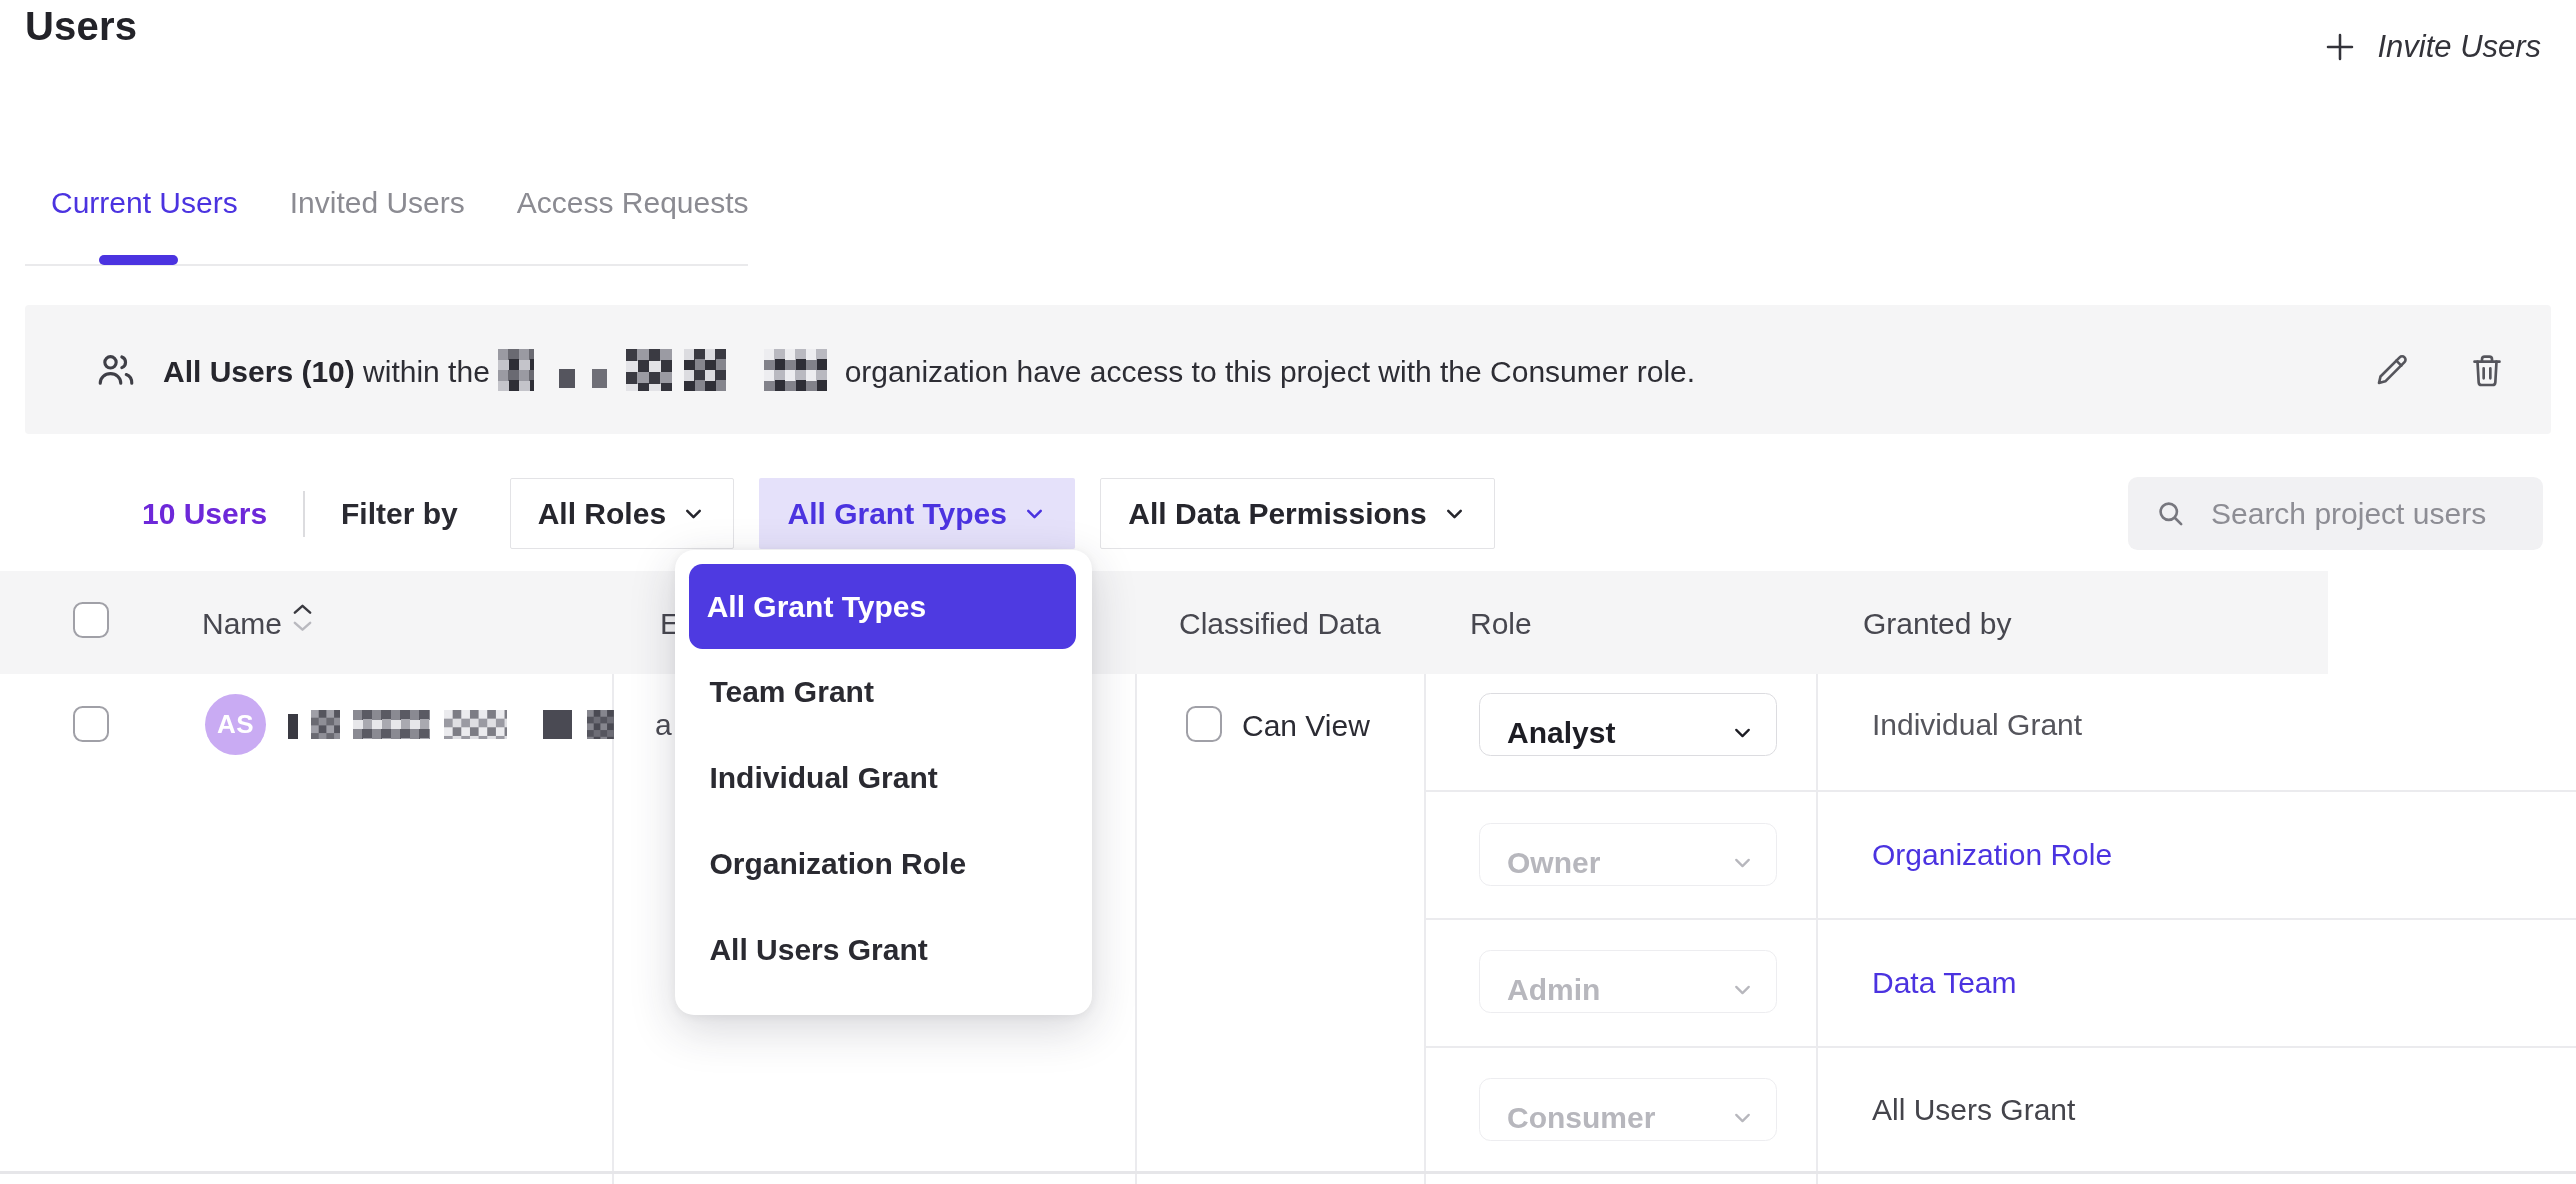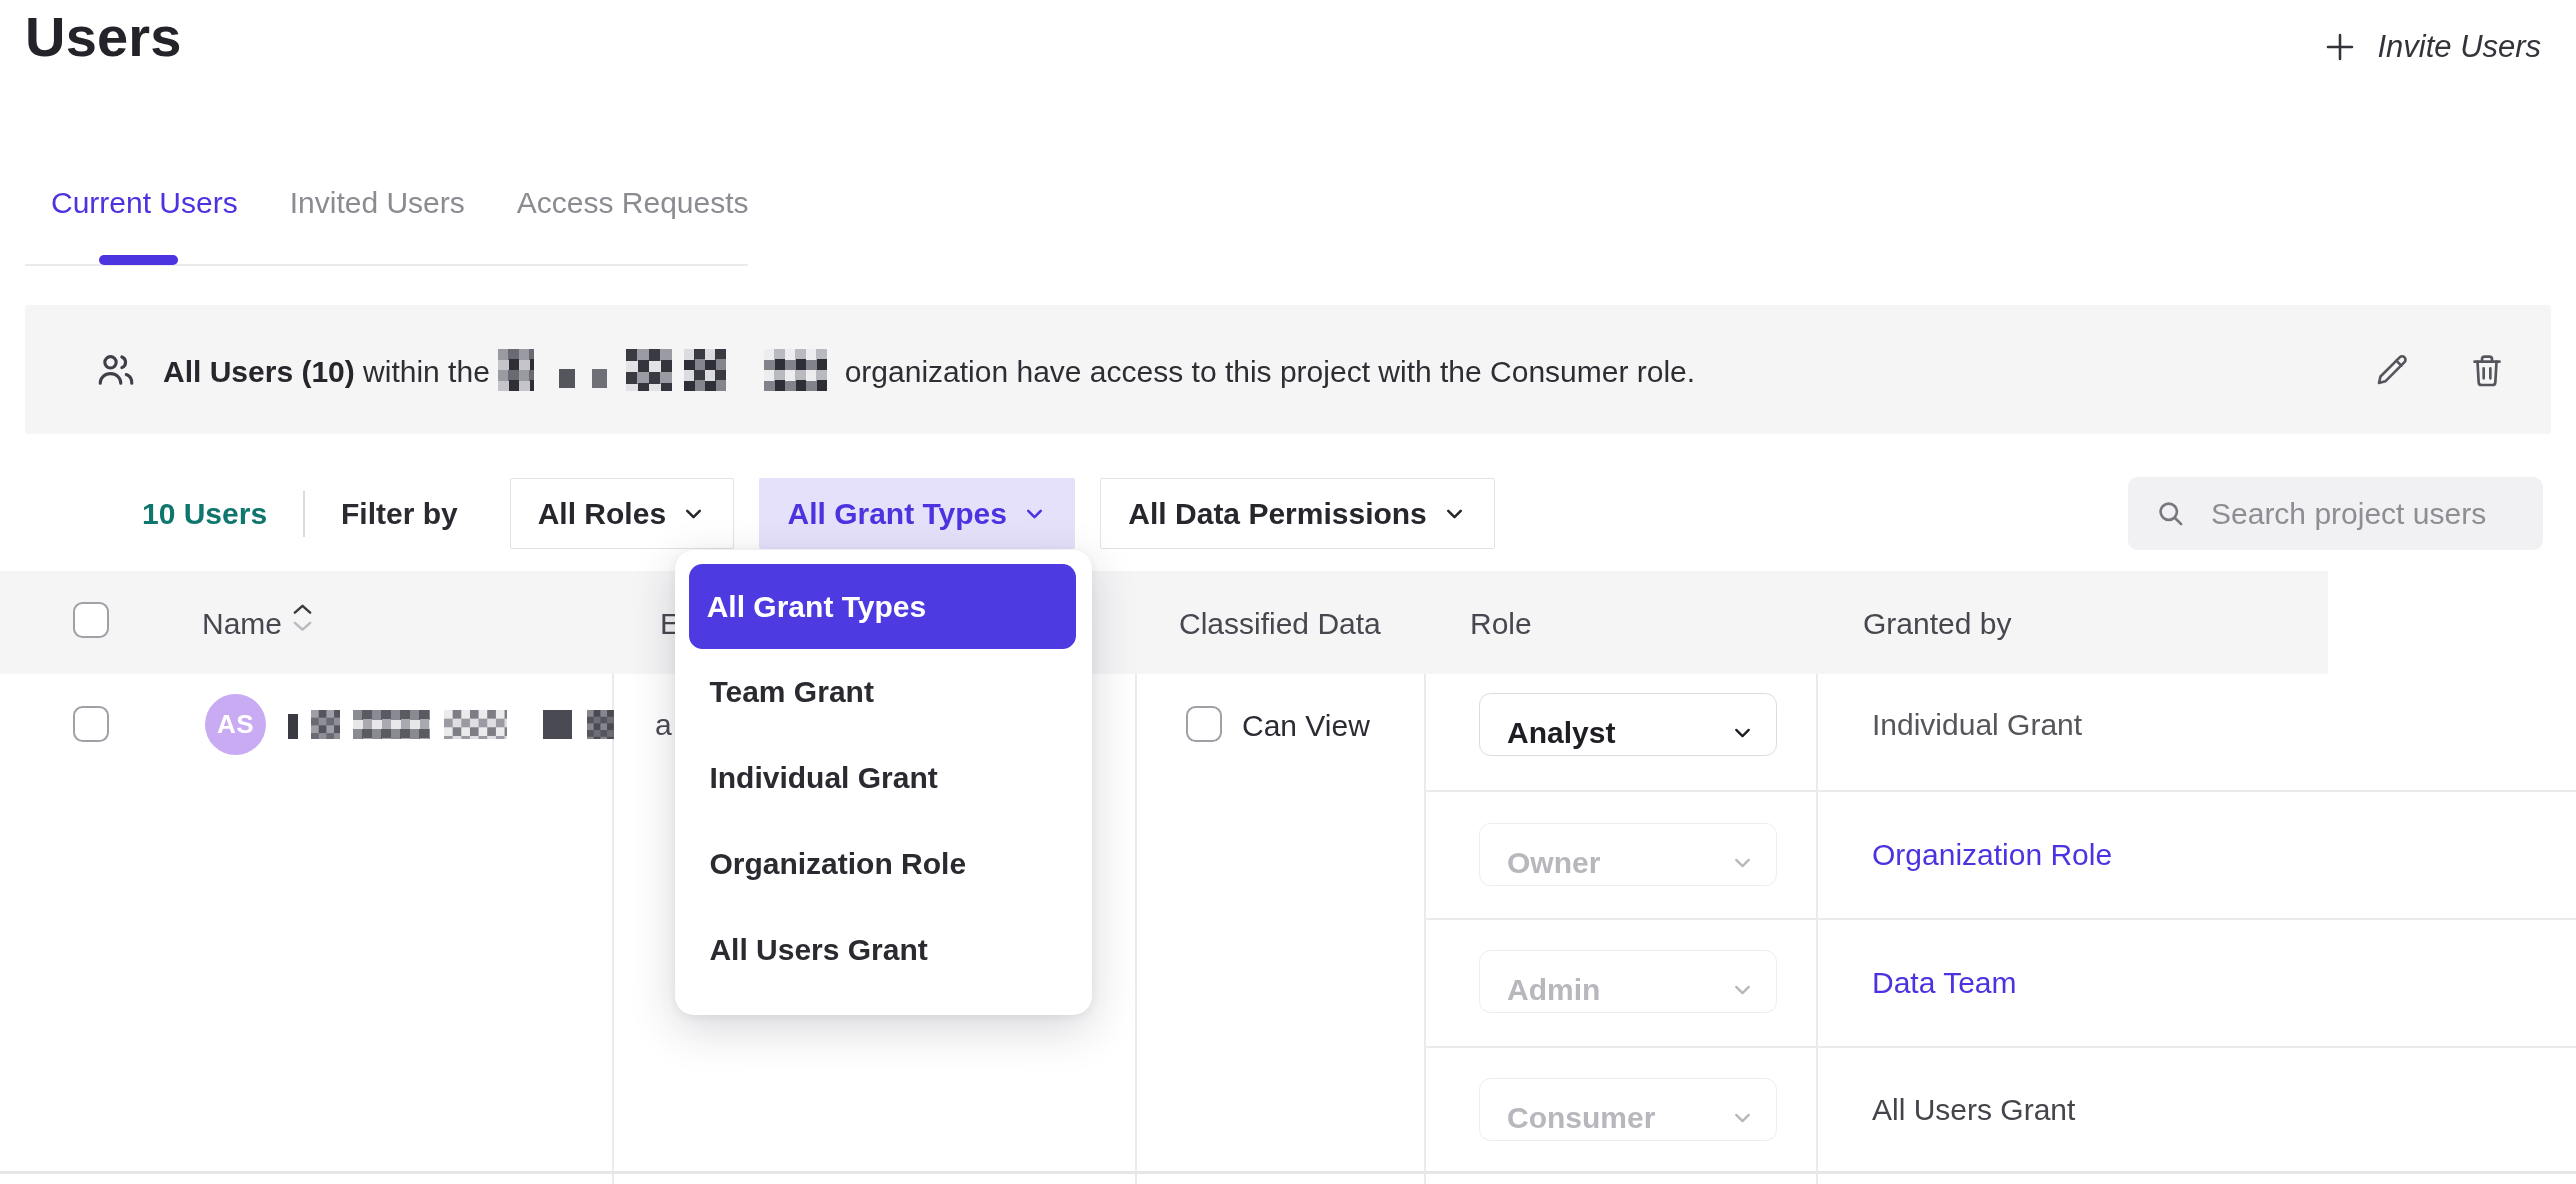--- a/index.html
+++ b/index.html
@@ -8,21 +8,21 @@
     --chip-active-bg:#e5e1fa;
     --avatar-bg:#c9abf3;
     --panel-bg:#f5f5f6;
   }
   html,body{margin:0;padding:0;}
   body{width:2576px;height:1184px;background:#ffffff;font-family:"Liberation Sans",sans-serif;color:#26262d;position:relative;overflow:hidden;}
   svg{display:block;}
   button{font-family:"Liberation Sans",sans-serif;}
 
   
-  .title{position:absolute;left:25px;top:3.8px;margin:0;font-size:56px;font-weight:700;color:#232329;letter-spacing:0.2px;}
+  .title{position:absolute;left:25px;top:3.8px;margin:0;font-size:40px;font-weight:700;color:#232329;letter-spacing:0.2px;}
   .invite{position:absolute;right:33px;top:21px;display:flex;align-items:center;gap:19px;background:none;border:none;padding:7.7px 1.9px;font-size:31px;font-weight:500;color:#33333a;cursor:pointer;font-style:italic;}
 
   
   .tabs{position:absolute;left:25px;top:173px;display:flex;justify-content:space-between;}
   .tab{font-size:30px;font-weight:500;color:#8b8b92;padding:13.4px 26px;cursor:pointer;white-space:nowrap;}
   .tab.active{color:var(--accent);}
   .tabs-underline{position:absolute;left:25px;top:264px;width:723px;height:1.9px;background:#eaeaec;}
   .tab-indicator{position:absolute;left:99px;top:255px;width:79px;height:9.6px;border-radius:5.8px;background:var(--accent);}
 
   
@@ -45,21 +45,21 @@
   .px-n{height:29px;}
   .px-n1{width:9.6px;background:#3a3a42;margin-right:13.4px;height:25px;align-self:flex-end;}
   .px-n2{width:29px;background:conic-gradient(#55555e 0 25%,#8f8f97 0 50%,#6a6a72 0 75%,#9f9fa7 0 100%);background-size:15.4px 15.4px;margin-right:13.4px;}
   .px-n3{width:77px;background:conic-gradient(#5a5a63 0 25%,#a9a9b0 0 50%,#e7e7ea 0 75%,#8a8a92 0 100%);background-size:19px 19px;margin-right:13.4px;}
   .px-n4{width:63px;background:conic-gradient(#7d7d85 0 25%,#dfdfe3 0 50%,#9a9aa2 0 75%,#ebebee 0 100%);background-size:17.3px 17.3px;}
   .px-n5{width:29px;background:#4a4a53;margin-left:36px;}
   .px-n6{width:27px;background:conic-gradient(#4a4a53 0 25%,#6d6d76 0 50%,#55555e 0 75%,#86868e 0 100%);background-size:13.4px 13.4px;margin-left:15.4px;}
 
   
   .filters{position:absolute;left:25px;right:33px;top:472px;height:83px;display:flex;align-items:center;}
-  .users-count{margin-left:117px;font-size:30px;font-weight:600;color:#0f766e;white-space:nowrap;}
+  .users-count{margin-left:117px;font-size:30px;font-weight:600;color:#6d28d9;white-space:nowrap;}
   .vdiv{width:1.9px;height:46px;background:#dcdcdf;margin:0 36px;}
   .filter-by{font-size:30px;font-weight:600;color:#2a2a31;white-space:nowrap;}
   .chip{display:flex;align-items:center;gap:15.4px;height:71px;padding:0 27px;border-radius:2px;border:1.9px solid #e3e3e6;background:#fff;font-size:30px;font-weight:600;color:#26262d;cursor:pointer;white-space:nowrap;}
   .chip.first{margin-left:52px;}
   .chip + .chip{margin-left:25px;}
   .chip.active{background:var(--chip-active-bg);border-color:transparent;color:var(--accent);}
   .chip .chev{color:currentColor;}
   .spacer{flex:1;}
   .search{display:flex;align-items:center;gap:21px;width:415px;height:73px;border-radius:9.6px;background:#f1f1f3;padding:0 25px;box-sizing:border-box;}
   .search input{border:none;background:transparent;outline:none;width:100%;font-size:30px;color:#55555c;font-family:"Liberation Sans",sans-serif;}

